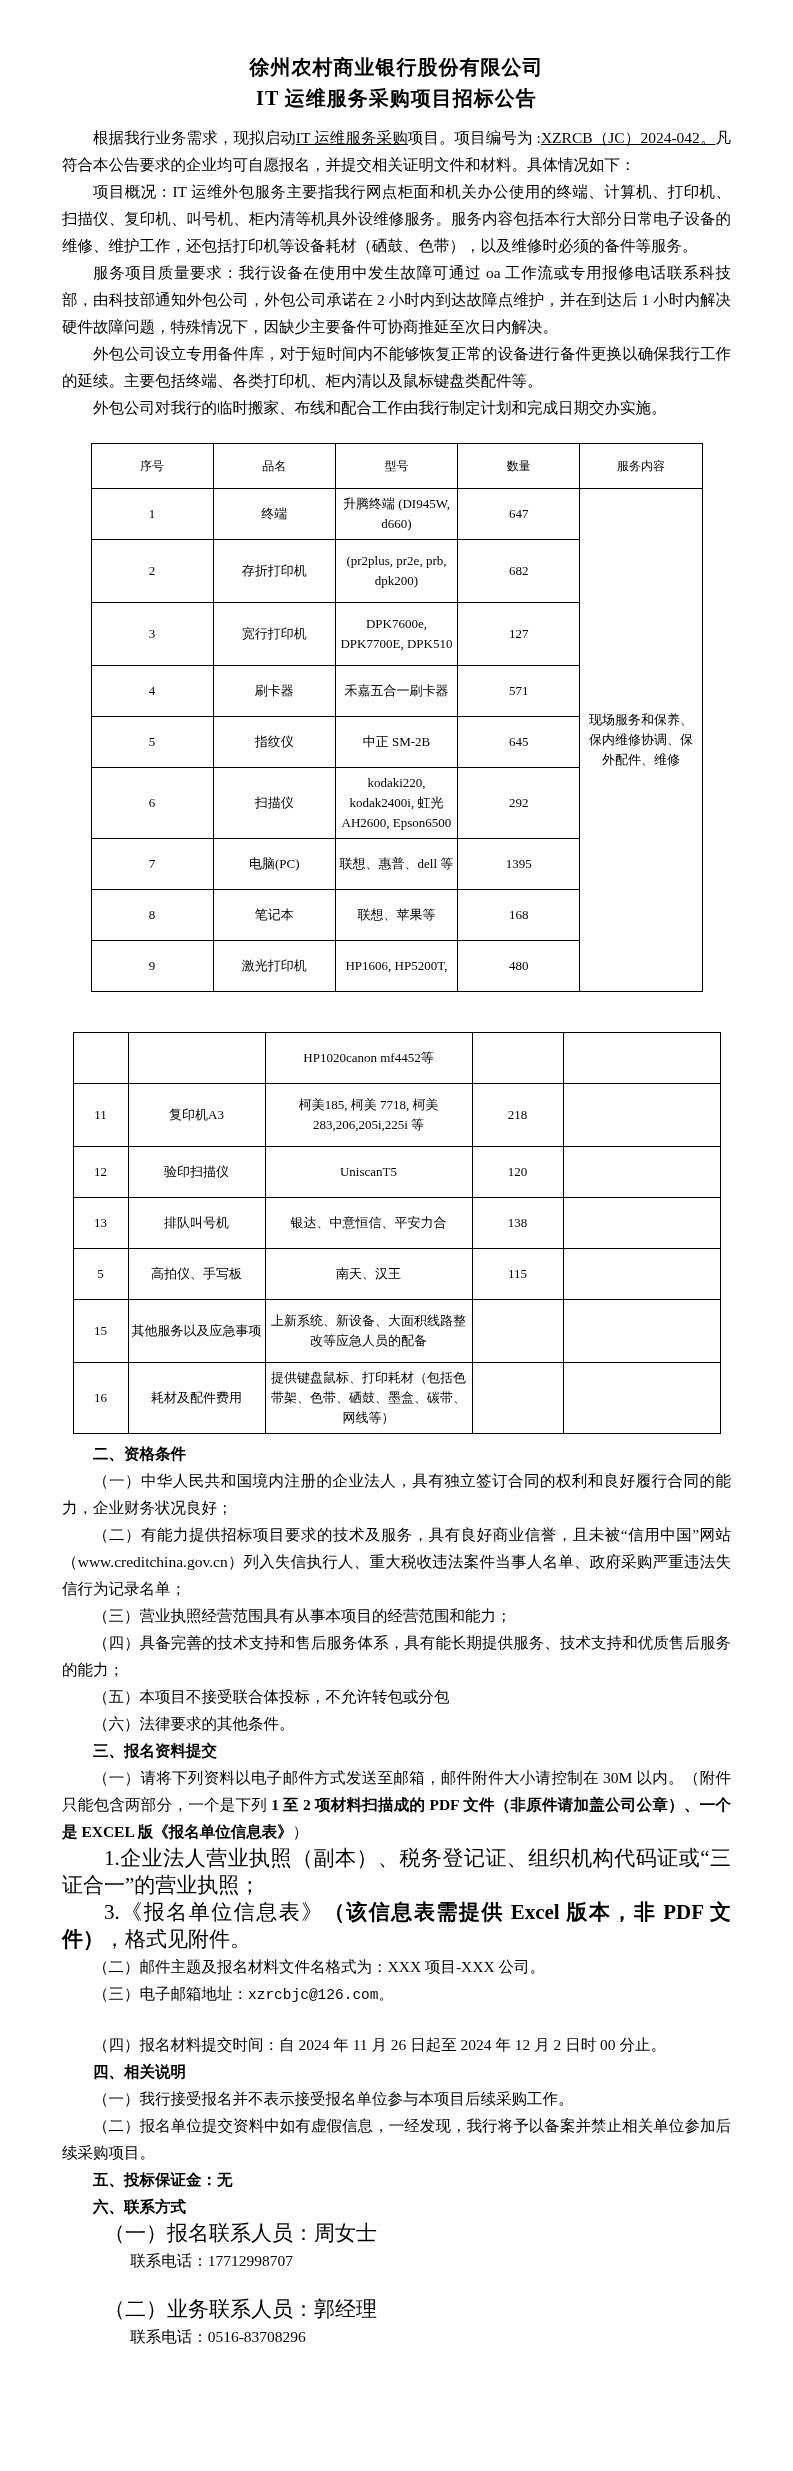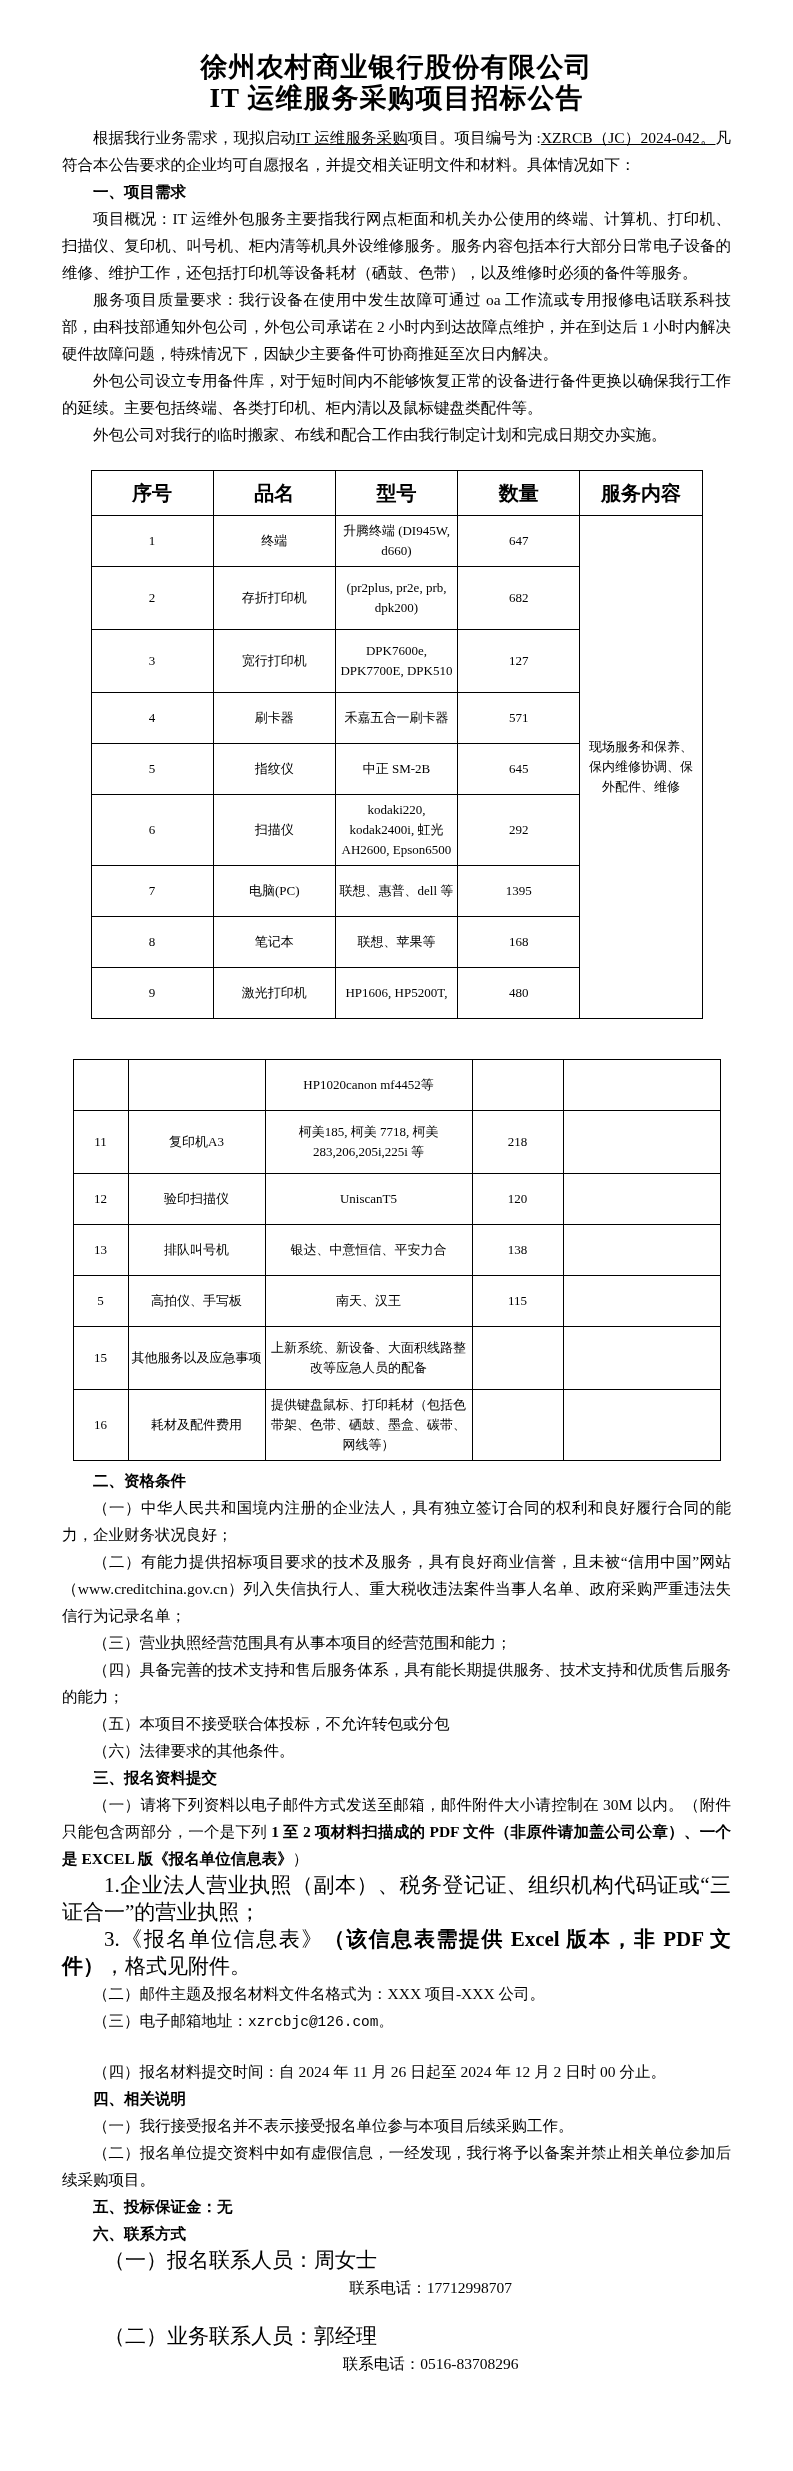--- a/index.html
+++ b/index.html
@@ -16,21 +16,21 @@
   .page {
     width: 793px;
     min-height: 2471px;
     box-sizing: border-box;
     padding: 40px 62px 20px 62px;
     position: relative;
   }
   .doc-title {
     text-align: center;
     font-weight: bold;
-    font-size: 27px;
+    font-size: 20px;
     line-height: 31px;
     letter-spacing: 1px;
     margin: 12px 0 0 0;
   }
   .doc-title div { white-space: nowrap; }
 
   p.para {
     margin: 0;
     font-size: 15.5px;
     line-height: 27px;
@@ -53,42 +53,41 @@
     line-height: 27px;
     text-align: justify;
     text-justify: inter-ideograph;
     text-indent: 2em;
   }
   .sub2 {
     margin: 0;
     font-size: 15.5px;
     line-height: 27px;
     text-indent: 4.4em;
-    text-align: center;
   }
   .mono { font-family: "Liberation Mono", "DejaVu Sans Mono", monospace; font-size: 14.5px; }
 
   table.eq {
     border-collapse: collapse;
     width: 612px;
     margin: 0 auto;
     table-layout: fixed;
   }
   table.eq td, table.eq th {
     border: 1px solid #000000;
     font-size: 13px;
     line-height: 20px;
     text-align: center;
     vertical-align: middle;
     padding: 5px 3px;
     font-weight: normal;
   }
   table.eq th {
-    font-weight: bold;
-    font-size: 20px;
+    font-weight: normal;
+    font-size: 12px;
     height: 34px;
   }
   td.c-no   { width: 48px; }
   td.c-name { width: 130px; }
   td.c-model{ width: 200px; }
   td.c-qty  { width: 84px; }
   td.c-svc  { width: 150px; }
   .svc-cell { line-height: 22px; padding: 4px 12px; }
   .tbl-wrap-a { margin: 22px 0 0 0; }
   .tbl-wrap-b { margin: 40px 0 6px 0; }
@@ -105,21 +104,20 @@
 
   <div class="doc-title">
     <div>徐州农村商业银行股份有限公司</div>
     <div>IT 运维服务采购项目招标公告</div>
   </div>
 
   <div class="spacer-sm"></div>
 
   <p class="para"><span>根据我行业务需求，现拟启动</span><span class="u">IT 运维服务采购</span><span>项目。项目编号为 :</span><span class="u">XZRCB（JC）2024-042。</span><span>凡符合本公告要求的企业均可自愿报名，并提交相关证明文件和材料。具体情况如下：</span></p>
 
-  <p class="sec-head">一、项目需求</p>
   <p class="para">项目概况：IT 运维外包服务主要指我行网点柜面和机关办公使用的终端、计算机、打印机、扫描仪、复印机、叫号机、柜内清等机具外设维修服务。服务内容包括本行大部分日常电子设备的维修、维护工作，还包括打印机等设备耗材（硒鼓、色带），以及维修时必须的备件等服务。</p>
   <p class="para">服务项目质量要求：我行设备在使用中发生故障可通过 oa 工作流或专用报修电话联系科技部，由科技部通知外包公司，外包公司承诺在 2 小时内到达故障点维护，并在到达后 1 小时内解决硬件故障问题，特殊情况下，因缺少主要备件可协商推延至次日内解决。</p>
   <p class="para">外包公司设立专用备件库，对于短时间内不能够恢复正常的设备进行备件更换以确保我行工作的延续。主要包括终端、各类打印机、柜内清以及鼠标键盘类配件等。</p>
   <p class="para">外包公司对我行的临时搬家、布线和配合工作由我行制定计划和完成日期交办实施。</p>
 
   <div class="tbl-wrap-a">
     <table class="eq">
       <thead>
         <tr>
           <th class="c-no">序号</th>

